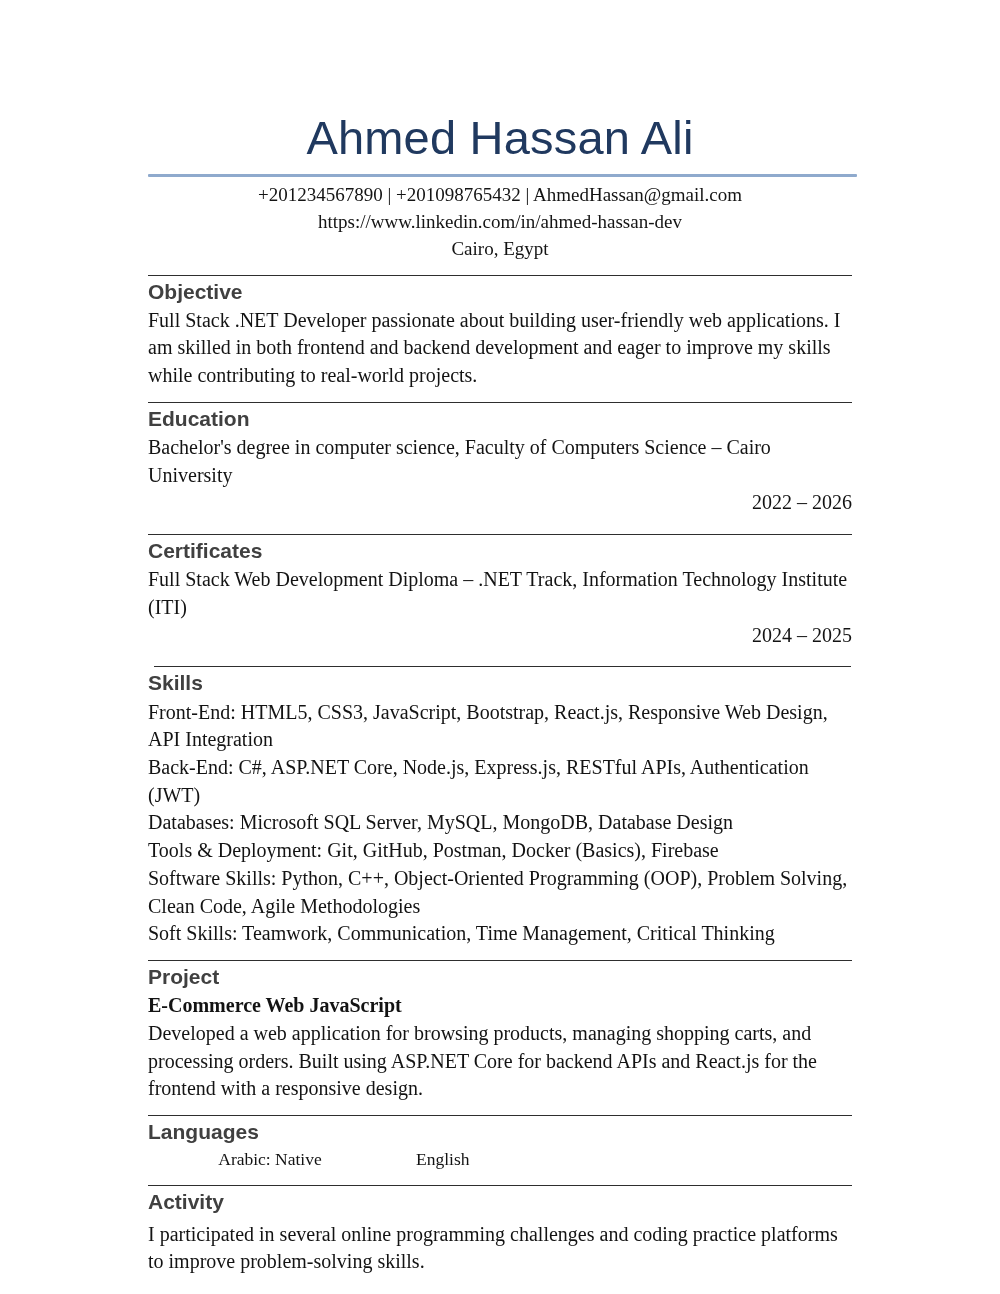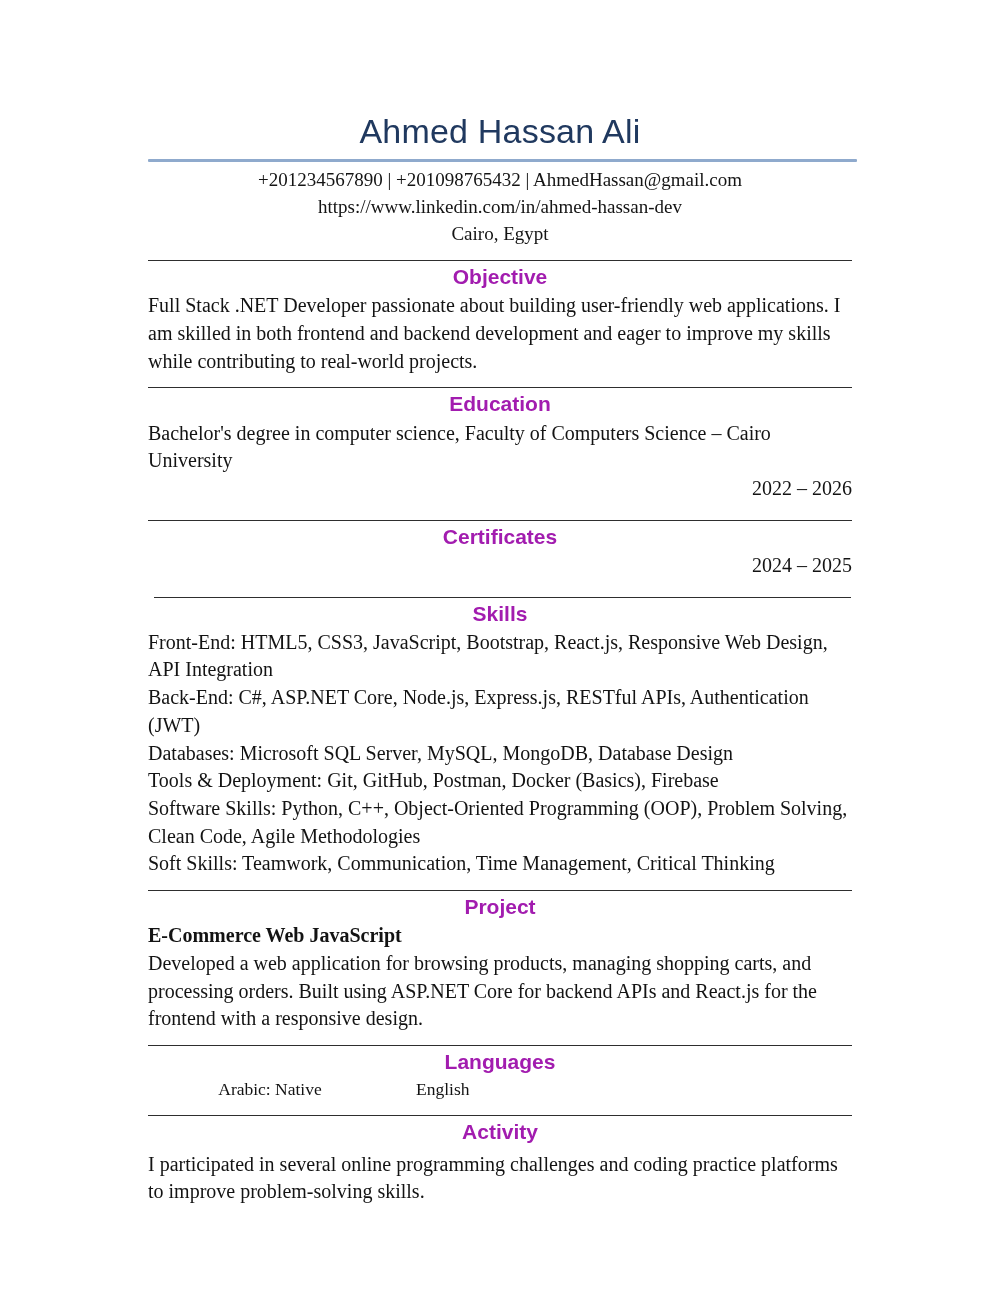--- a/index.html
+++ b/index.html
@@ -29,21 +29,21 @@
     top: 0;
     width: 704px;
   }
 
   
   .name {
     margin: 0;
     padding-top: 112px;
     text-align: center;
     font-family: "Liberation Sans", "DejaVu Sans", sans-serif;
-    font-size: 34px;
+    font-size: 47px;
     font-weight: 400;
     letter-spacing: 0.2px;
     color: #20395f;
     line-height: 1.12;
   }
   .name-rule {
     margin: 9px 0 0 0;
     height: 3px;
     background: #8faacd;
     width: 709px;
@@ -67,25 +67,25 @@
     border-top: 1.4px solid #2e2e2e;
     width: 704px;
     margin: 0;
   }
   .divider.indent {
     width: 697px;
     margin-left: 6px;
   }
   .section-title {
     margin: 0;
-    text-align: center;
+    text-align: left;
     font-family: "Liberation Sans", "DejaVu Sans", sans-serif;
     font-size: 21px;
     font-weight: 700;
-    color: #a21caf;
+    color: #404040;
     line-height: 1.25;
     padding: 3px 0 2px 0;
   }
   .body-text {
     font-size: 20px;
     line-height: 1.385;
     color: #131313;
     margin: 0;
     text-align: left;
   }
@@ -145,20 +145,21 @@
     <div class="body-text">
       <span class="line">Bachelor's degree in computer science, Faculty of Computers Science – Cairo University</span>
       <span class="right">2022 – 2026</span>
     </div>
 
     <div class="gap-lg"></div>
 
     <div class="divider"></div>
     <h2 class="section-title">Certificates</h2>
     <div class="body-text">
+      <span class="line">Full Stack Web Development Diploma – .NET Track, Information Technology Institute (ITI)</span>
       <span class="right">2024 – 2025</span>
     </div>
 
     <div class="gap-lg"></div>
 
     <div class="divider indent"></div>
     <h2 class="section-title">Skills</h2>
     <div class="body-text sp-after">
       <span class="line">Front-End: HTML5, CSS3, JavaScript, Bootstrap, React.js, Responsive Web Design, API Integration</span>
       <span class="line">Back-End: C#, ASP.NET Core, Node.js, Express.js, RESTful APIs, Authentication (JWT)</span>

